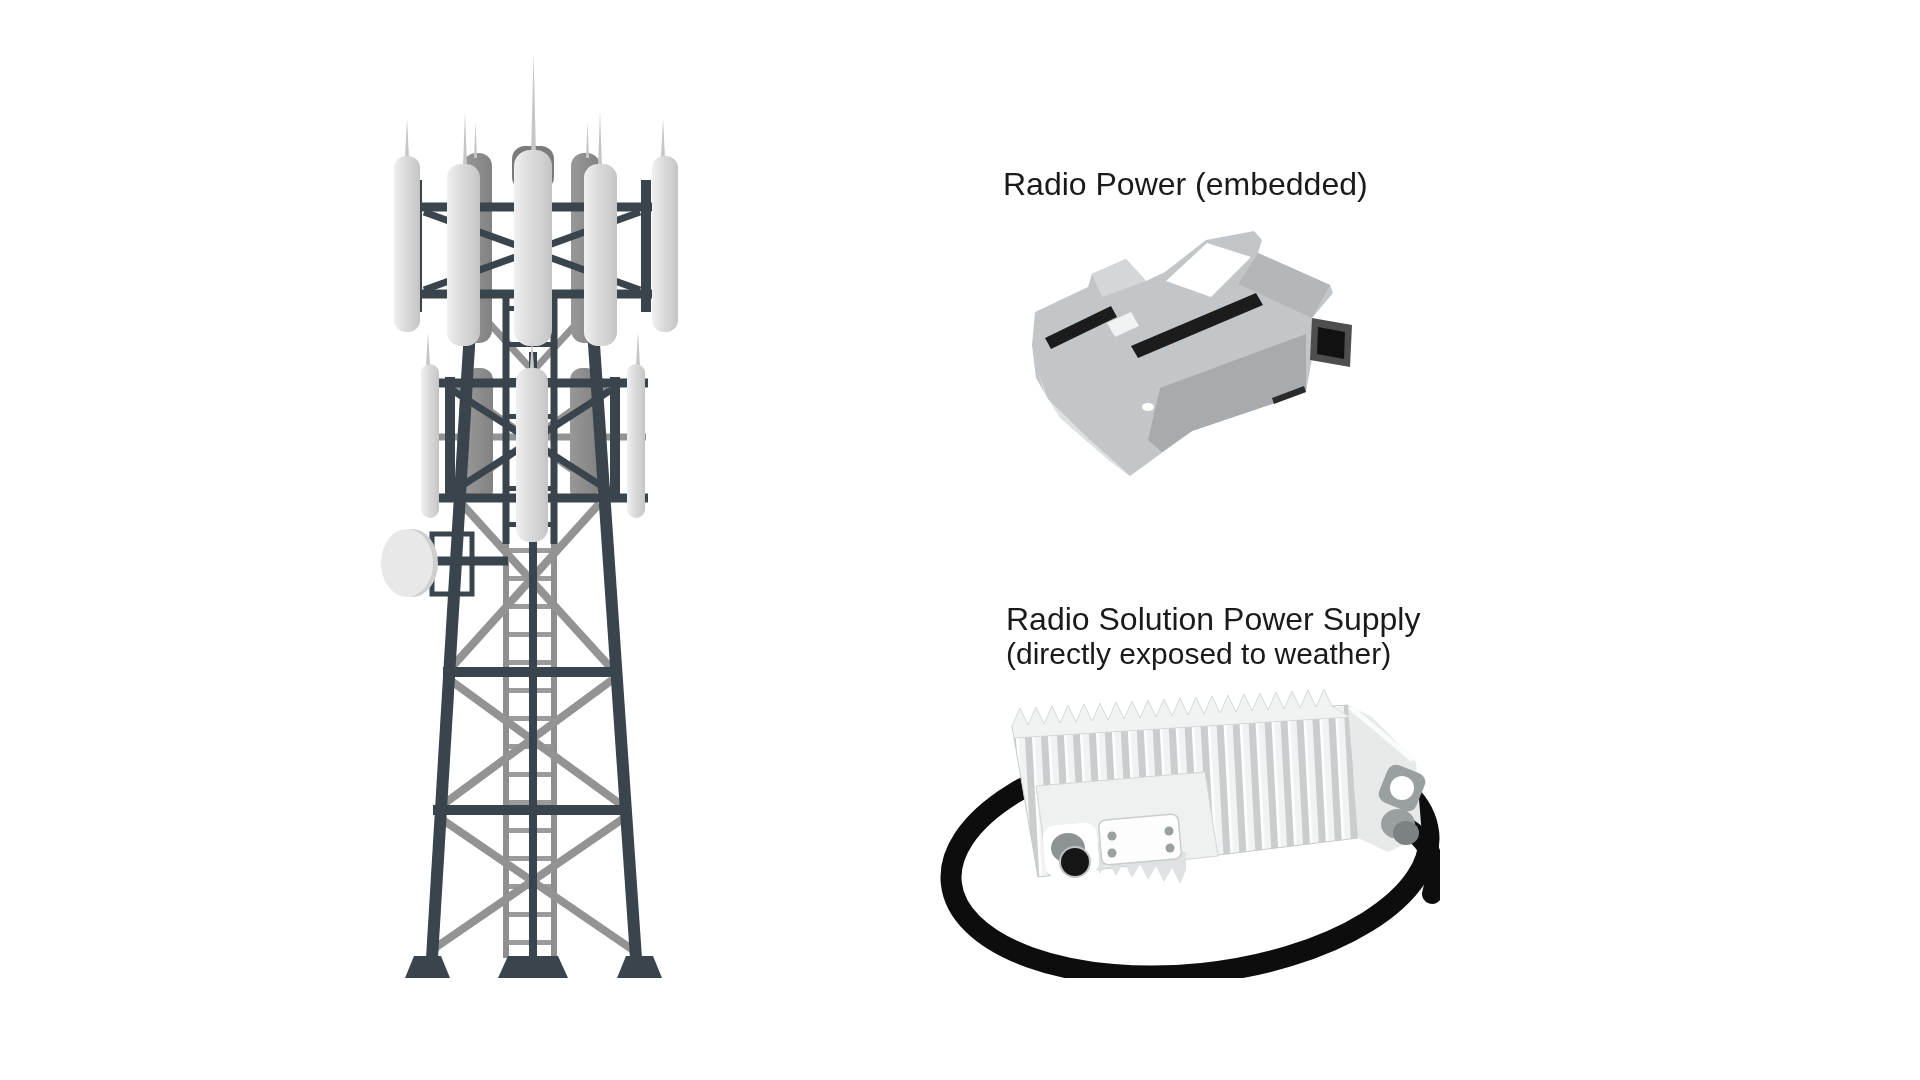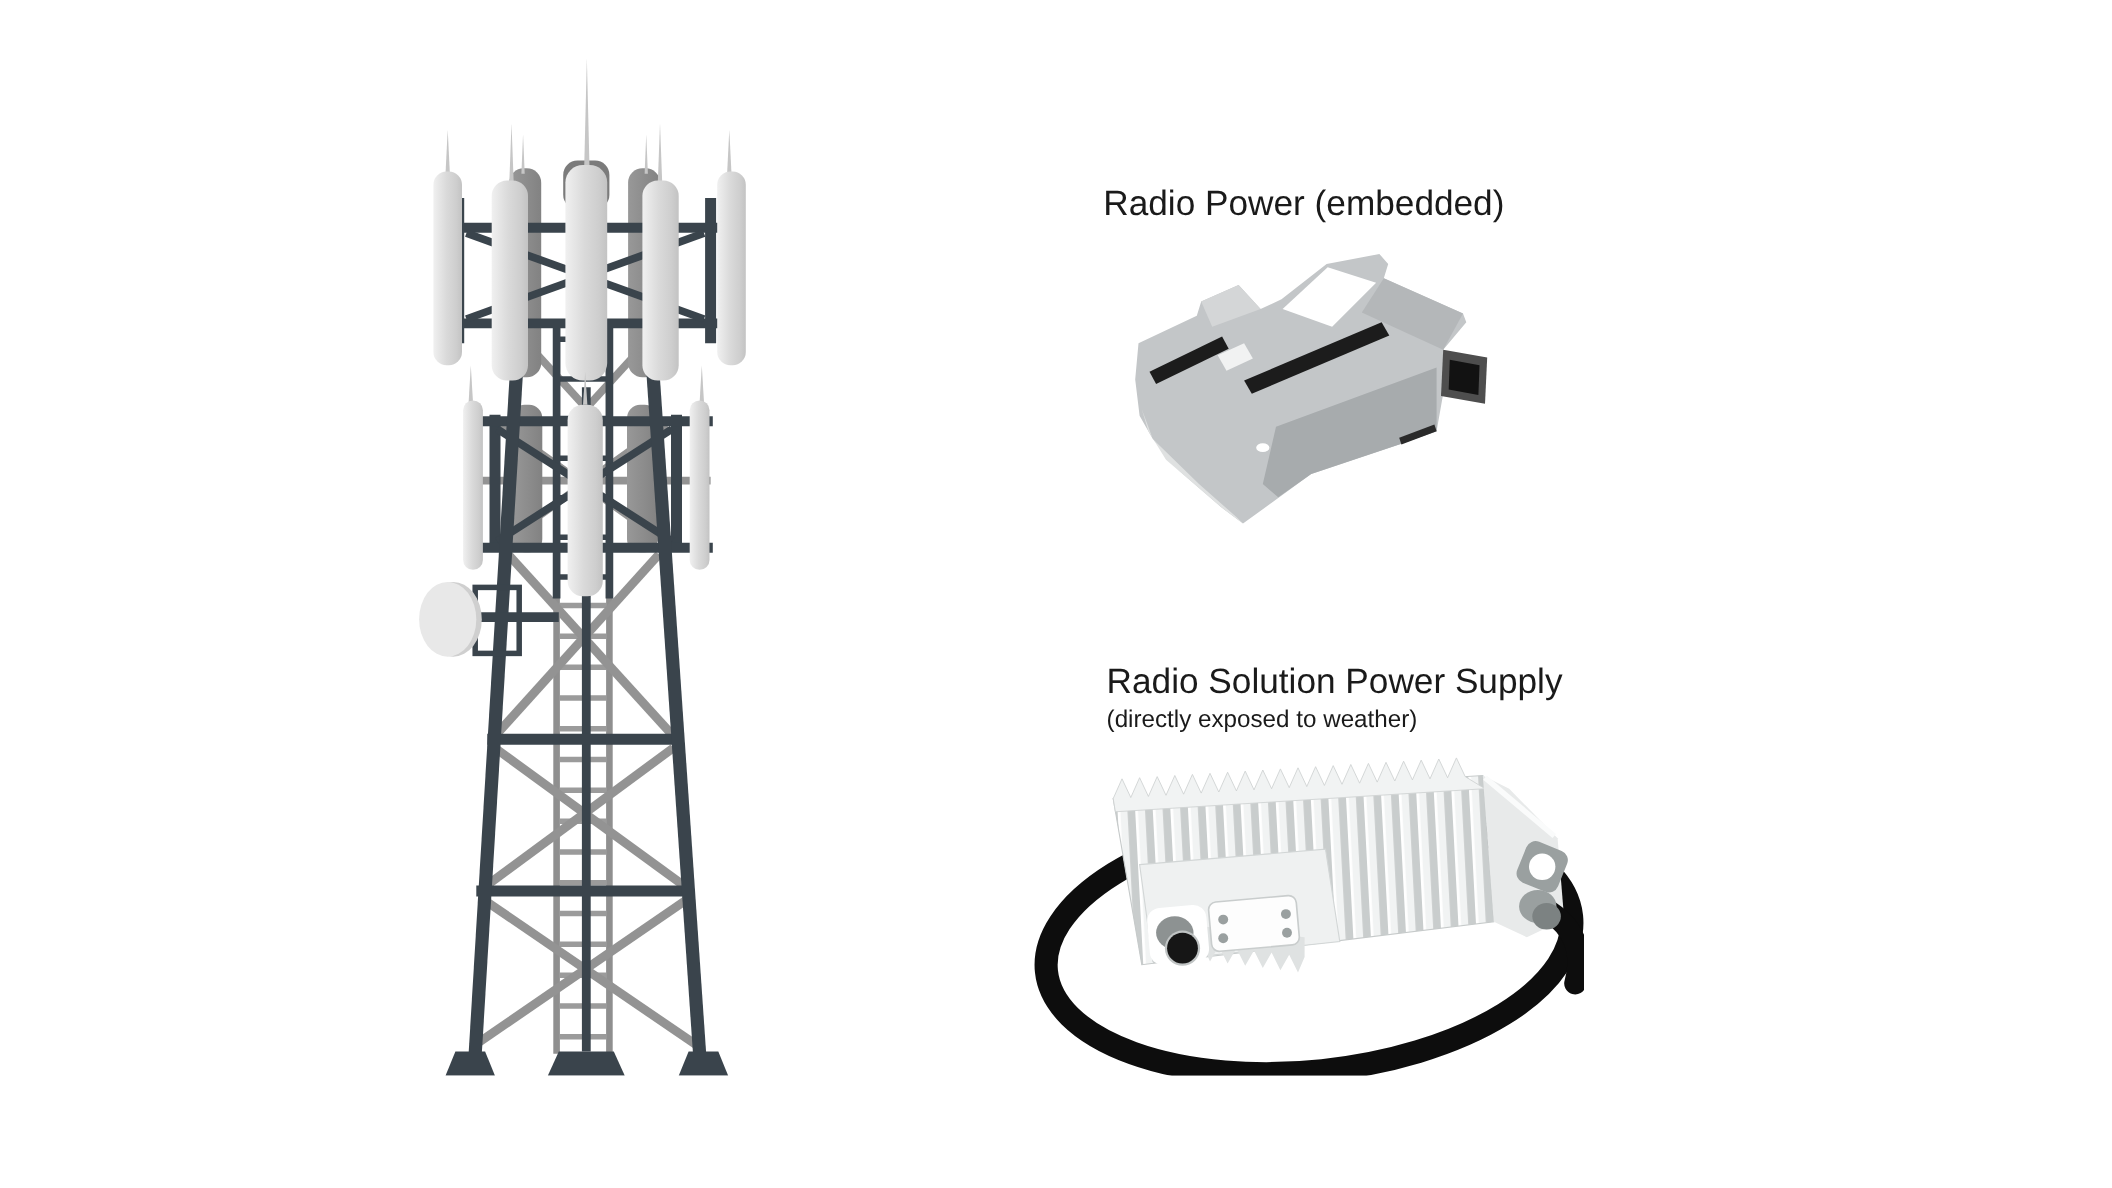--- a/index.html
+++ b/index.html
@@ -1,20 +1,20 @@
 <!DOCTYPE html>
 <html><head>
 <meta charset="utf-8">
 <style>
   html,body{margin:0;padding:0;background:#ffffff;}
   .canvas{position:relative;width:1920px;height:978px;background:#ffffff;overflow:hidden;
           font-family:"Liberation Sans",sans-serif;}
   .illustration{position:absolute;}
   .label-title{position:absolute;font-size:32px;line-height:36px;color:#1a1a1a;white-space:nowrap;}
-  .label-sub{position:absolute;font-size:22px;line-height:30px;color:#1a1a1a;white-space:nowrap;}
+  .label-sub{position:absolute;font-size:30px;line-height:30px;color:#1a1a1a;white-space:nowrap;}
 </style>
 </head>
 <body>
 
 <div class="canvas">
 
   <svg class="illustration" style="left:370px;top:40px" width="325" height="950" viewBox="370 40 325 950">
 
     <defs>
       <linearGradient id="panelGrad" x1="0" y1="0" x2="1" y2="0">

